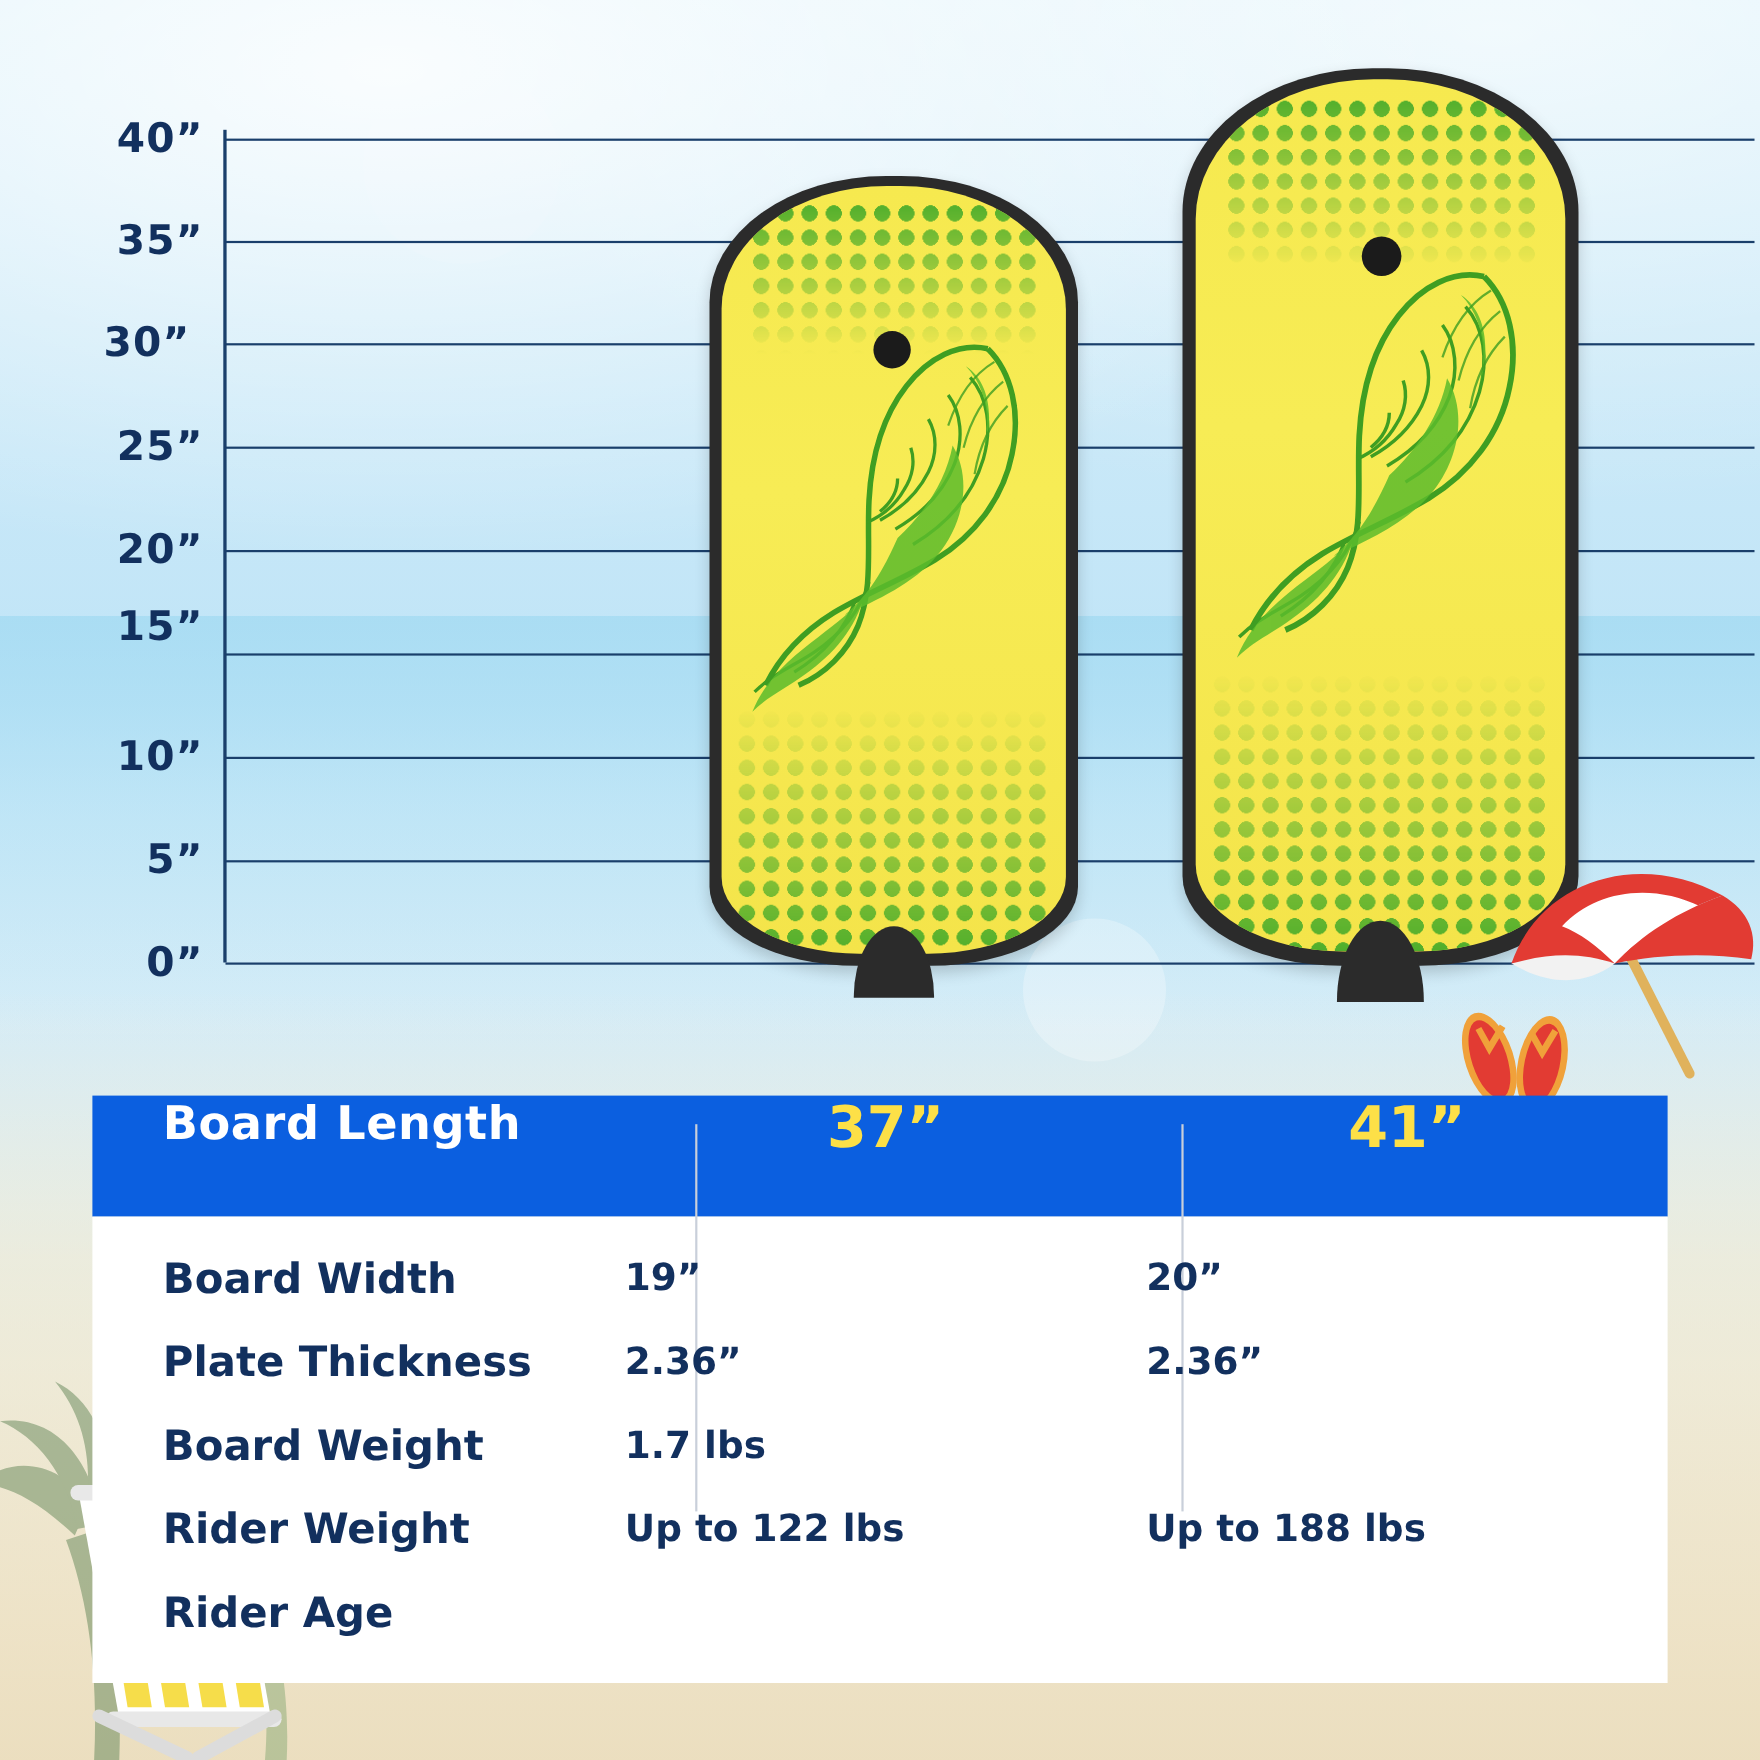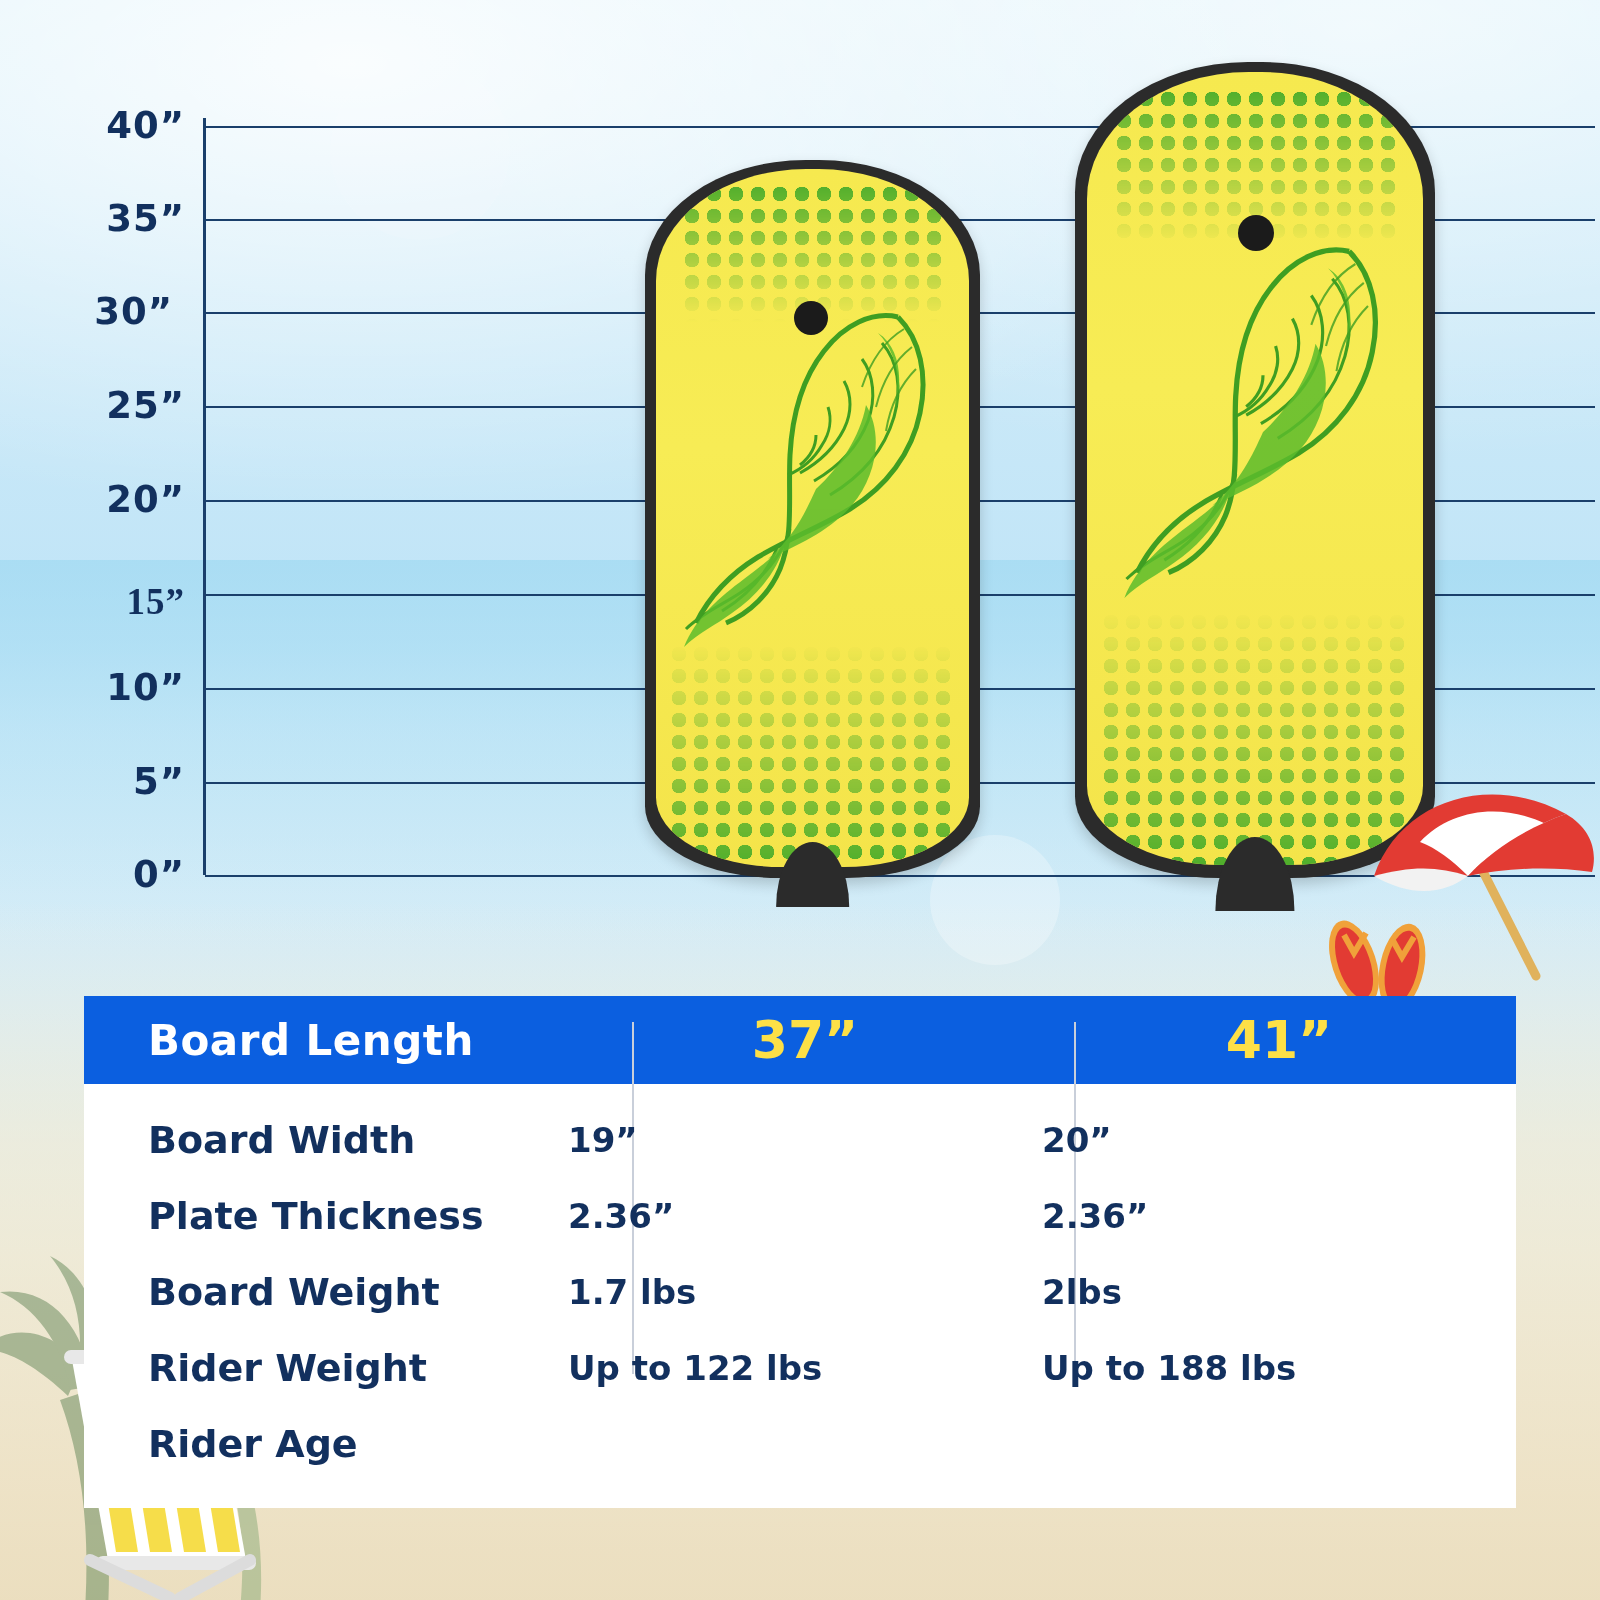--- a/index.html
+++ b/index.html
@@ -54,21 +54,21 @@
     -webkit-mask-image:linear-gradient(0deg, rgba(0,0,0,1) 0%, rgba(0,0,0,0) 100%);
     mask-image:linear-gradient(0deg, rgba(0,0,0,1) 0%, rgba(0,0,0,0) 100%);}
   .leash-hole{position:absolute;border-radius:50%;background:#1b1b1b;}
   .shell-art{position:absolute;}
 
   
   .deco{position:absolute;}
 
   
   .table-wrap{position:absolute;left:84px;top:996px;width:1432px;}
-  .thead{background:#0b5fe0;display:flex;align-items:center;height:88px;}
+  .thead{background:#0b5fe0;display:flex;align-items:flex-start;height:110px;}
   .thead .c1{width:420px;padding-left:64px;color:#fff;font-size:42px;font-weight:bold;letter-spacing:.5px;}
   .thead .c2,.thead .c3{flex:1;text-align:center;color:#fde047;font-size:52px;font-weight:bold;}
   .tbody{background:#fff;padding:18px 0 26px 0;}
   .trow{display:flex;align-items:center;height:76px;position:relative;}
   .trow .c1{width:420px;padding-left:64px;color:#12305e;font-size:38px;font-weight:bold;}
   .trow .c2,.trow .c3{flex:1;text-align:left;color:#12305e;font-size:34px;font-weight:bold;}
   .vline{position:absolute;top:26px;width:2px;background:#c9cfda;}
 </style>
 </head>
 <body>
@@ -123,21 +123,21 @@
   <div class="gridline" style="top:594px;"></div>
   <div class="gridline" style="top:688px;"></div>
   <div class="gridline" style="top:782px;"></div>
   <div class="gridline" style="top:875px;"></div>
 
   <div class="ylabel" style="left:75px;top:104px;">40”</div>
   <div class="ylabel" style="left:75px;top:197px;">35”</div>
   <div class="ylabel" style="left:63px;top:290px;text-align:right;">30”</div>
   <div class="ylabel" style="left:75px;top:384px;">25”</div>
   <div class="ylabel" style="left:75px;top:478px;">20”</div>
-  <div class="ylabel" style="left:75px;top:580px;font-family:Liberation Serif, serif;">15”</div>
+  <div class="ylabel" style="left:75px;top:548px;">15”</div>
   <div class="ylabel" style="left:75px;top:666px;">10”</div>
   <div class="ylabel" style="left:75px;top:760px;">5”</div>
   <div class="ylabel" style="left:75px;top:853px;">0”</div>
 
   <div class="board" style="left:645px;top:160px;width:335px;height:718px;">
     <div class="shell-outer"></div>
     <div class="deck">
       <div class="dots-top"></div>
       <div class="dots-bot"></div>
       <svg class="shell-art" style="left:10px;top:120px;" width="300" height="400" viewBox="0 0 300 400">
@@ -239,21 +239,20 @@
       <div class="c3">20”</div>
     </div>
     <div class="trow">
       <div class="c1">Plate Thickness</div>
       <div class="c2">2.36”</div>
       <div class="c3">2.36”</div>
     </div>
     <div class="trow">
       <div class="c1">Board Weight</div>
       <div class="c2">1.7 lbs</div>
-      <div class="c3">2lbs</div>
     </div>
     <div class="trow">
       <div class="c1">Rider Weight</div>
       <div class="c2">Up to 122 lbs</div>
       <div class="c3">Up to 188 lbs</div>
     </div>
     <div class="trow">
       <div class="c1">Rider Age</div>
     </div>
   </div>

